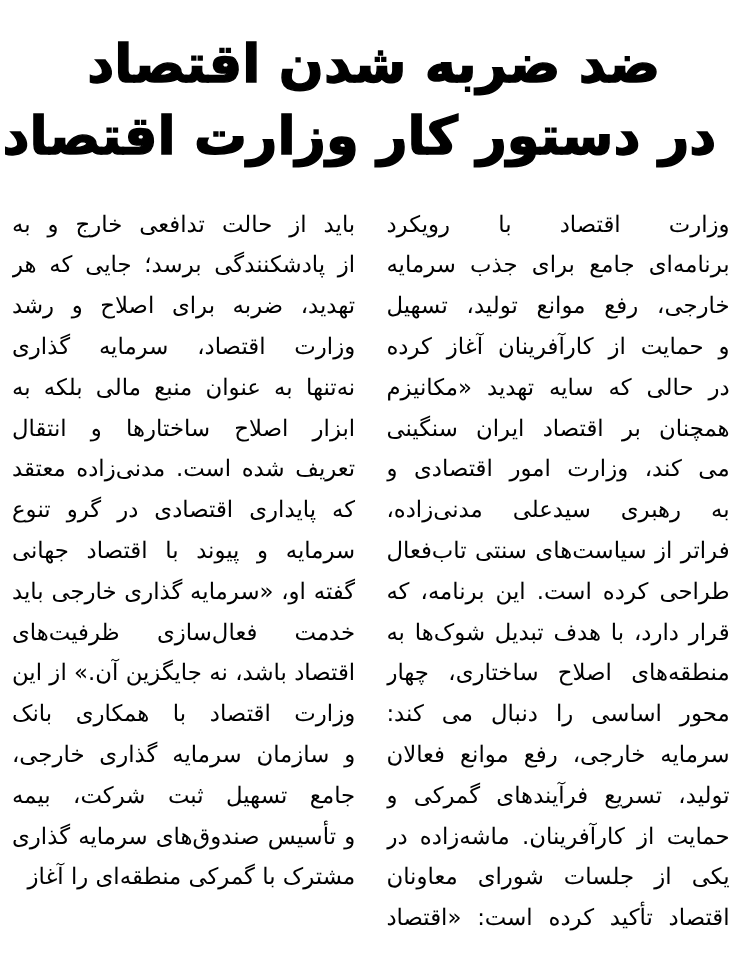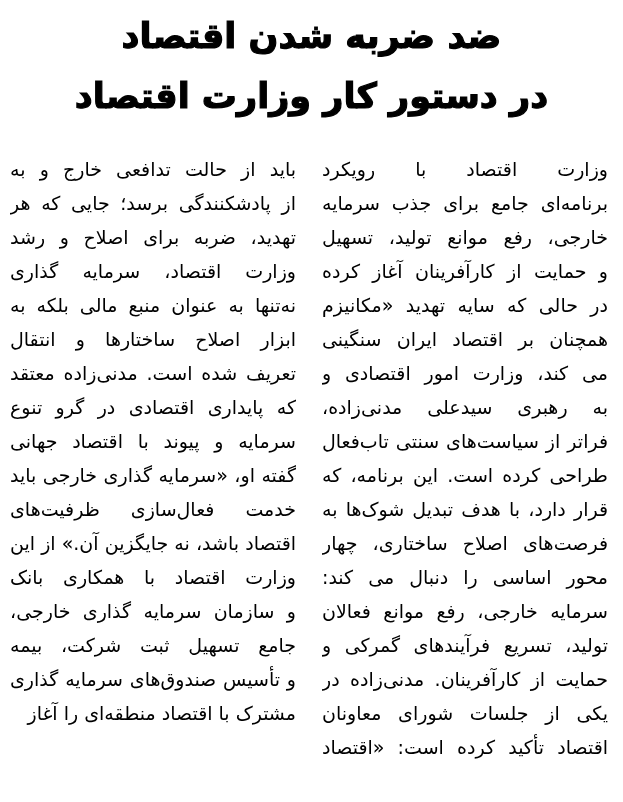--- a/index.html
+++ b/index.html
@@ -12,25 +12,25 @@
     width: 623px;
     height: 802px;
     background: #ffffff;
     color: #000000;
     direction: rtl;
     font-family: "DejaVu Sans", sans-serif;
     overflow: hidden;
     box-sizing: border-box;
   }
   .headline {
-    margin: 0;
+    margin: 18px;
     padding: 6px 8px 0 8px;
     text-align: center;
     font-weight: bold;
-    font-size: 35px;
+    font-size: 44px;
     line-height: 60px;
     -webkit-text-stroke: 1.2px #000000;
     color: #000000;
   }
   .headline .hl {
     display: block;
     white-space: nowrap;
   }
   .columns {
     display: flex;
@@ -73,42 +73,42 @@
         <div class="tline">برنامه‌ای جامع برای جذب سرمایه گذاری</div>
         <div class="tline">خارجی، رفع موانع تولید، تسهیل گمرک</div>
         <div class="tline">و حمایت از کارآفرینان آغاز کرده است.</div>
         <div class="tline">در حالی که سایه تهدید «مکانیزم ماشه»</div>
         <div class="tline">همچنان بر اقتصاد ایران سنگینی</div>
         <div class="tline">می کند، وزارت امور اقتصادی و دارایی</div>
         <div class="tline">به رهبری سیدعلی مدنی‌زاده، برنامه‌ای</div>
         <div class="tline">فراتر از سیاست‌های سنتی تاب‌فعال</div>
         <div class="tline">طراحی کرده است. این برنامه، که</div>
         <div class="tline">قرار دارد، با هدف تبدیل شوک‌ها به</div>
-        <div class="tline">فرصت‌های اصلاح ساختاری، چهار</div>
+        <div class="tline">منطقه‌های اصلاح ساختاری، چهار</div>
         <div class="tline">محور اساسی را دنبال می کند: جذب</div>
         <div class="tline">سرمایه خارجی، رفع موانع فعالان</div>
         <div class="tline">تولید، تسریع فرآیندهای گمرکی و</div>
-        <div class="tline">حمایت از کارآفرینان. مدنی‌زاده در</div>
+        <div class="tline">حمایت از کارآفرینان. ماشه‌زاده در</div>
         <div class="tline">یکی از جلسات شورای معاونان وزارت</div>
         <div class="tline">اقتصاد تأکید کرده است: «اقتصاد ایران</div>
       </div>
     <div class="column justify-all last-auto">
         <div class="tline">باید از حالت تدافعی خارج و به سطحی</div>
         <div class="tline">از پادشکنندگی برسد؛ جایی که هر</div>
         <div class="tline">تهدید، ضربه برای اصلاح و رشد</div>
         <div class="tline">وزارت اقتصاد، سرمایه گذاری خارجی</div>
         <div class="tline">نه‌تنها به عنوان منبع مالی بلکه به عنوان</div>
         <div class="tline">ابزار اصلاح ساختارها و انتقال فناوری</div>
         <div class="tline">تعریف شده است. مدنی‌زاده معتقد است</div>
         <div class="tline">که پایداری اقتصادی در گرو تنوع منابع</div>
         <div class="tline">سرمایه و پیوند با اقتصاد جهانی است. به</div>
         <div class="tline">گفته او، «سرمایه گذاری خارجی باید در</div>
         <div class="tline">خدمت فعال‌سازی ظرفیت‌های درونی</div>
         <div class="tline">اقتصاد باشد، نه جایگزین آن.» از این رو،</div>
         <div class="tline">وزارت اقتصاد با همکاری بانک مرکزی</div>
         <div class="tline">و سازمان سرمایه گذاری خارجی، برنامه</div>
         <div class="tline">جامع تسهیل ثبت شرکت، بیمه سرمایه</div>
         <div class="tline">و تأسیس صندوق‌های سرمایه گذاری</div>
-        <div class="tline">مشترک با اقتصاد منطقه‌ای را آغاز</div>
+        <div class="tline">مشترک با گمرکی منطقه‌ای را آغاز</div>
       </div>
   </div>
 
 </div>
 
 </body></html>

